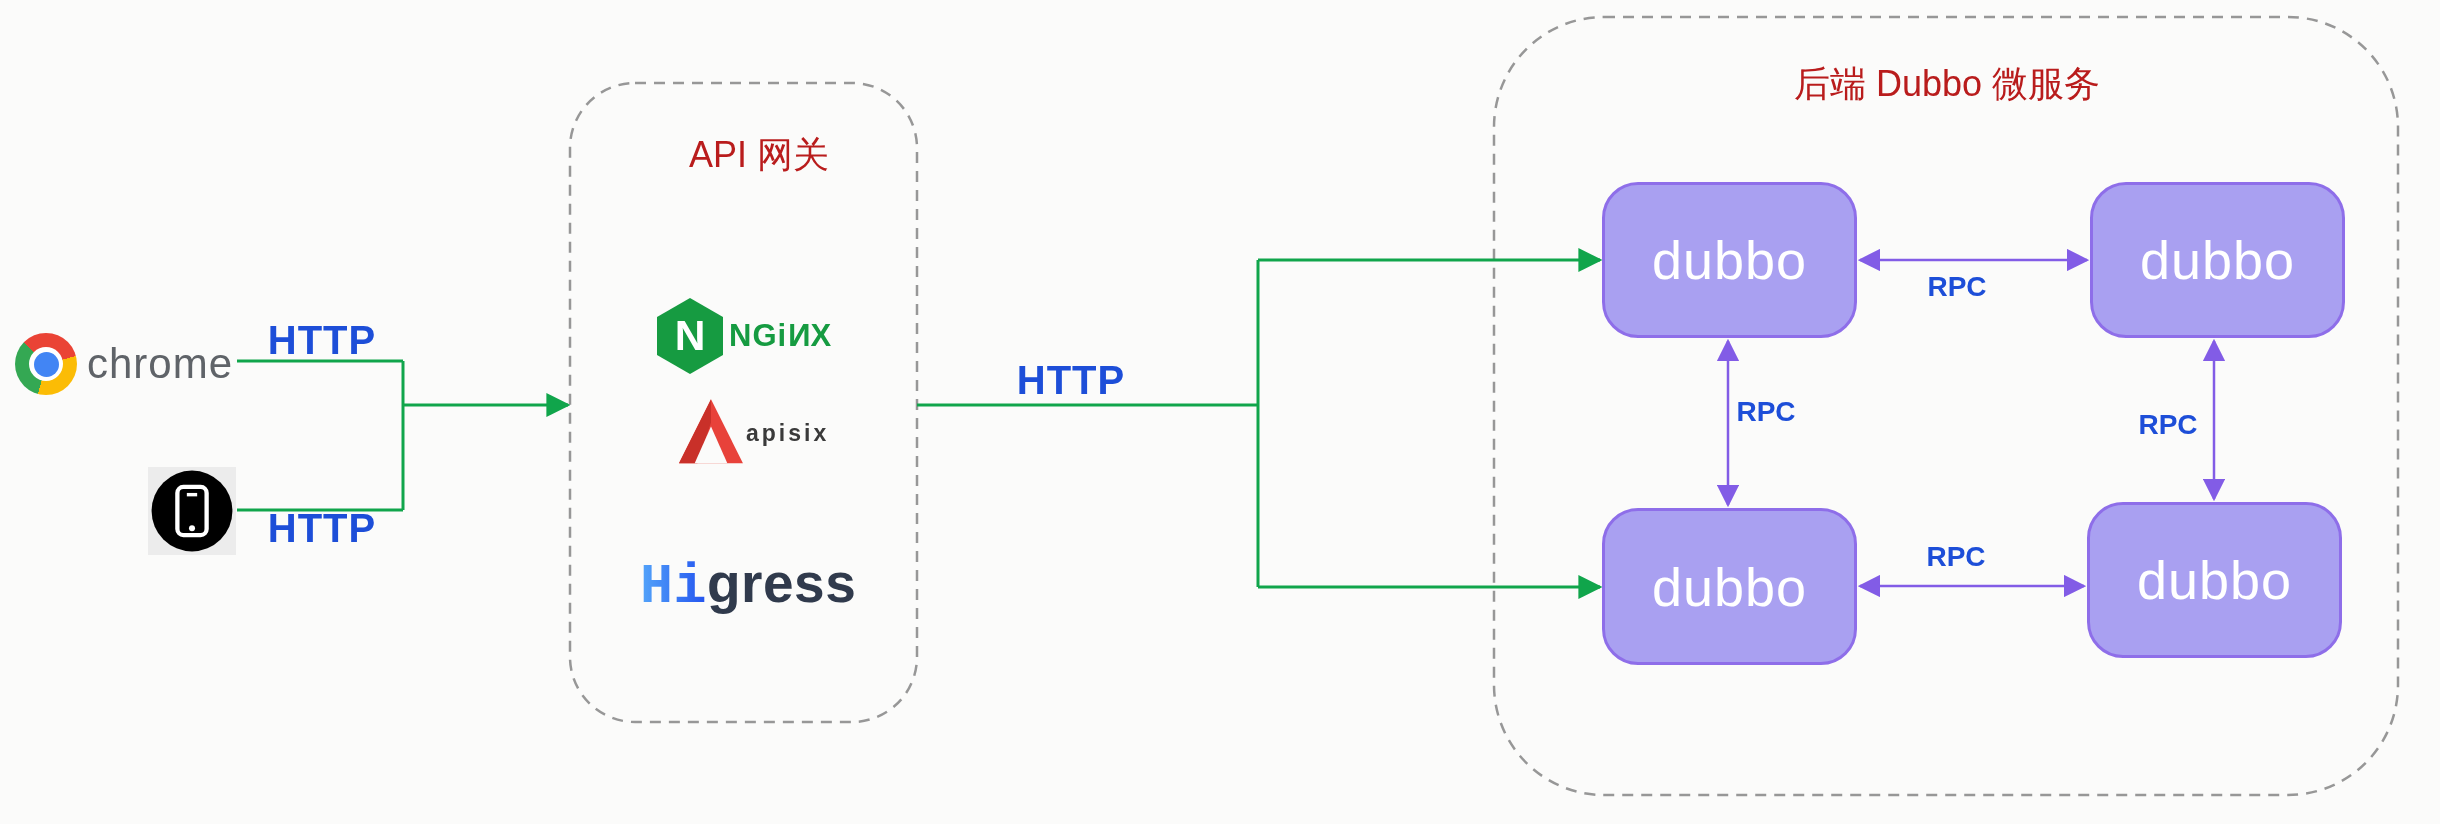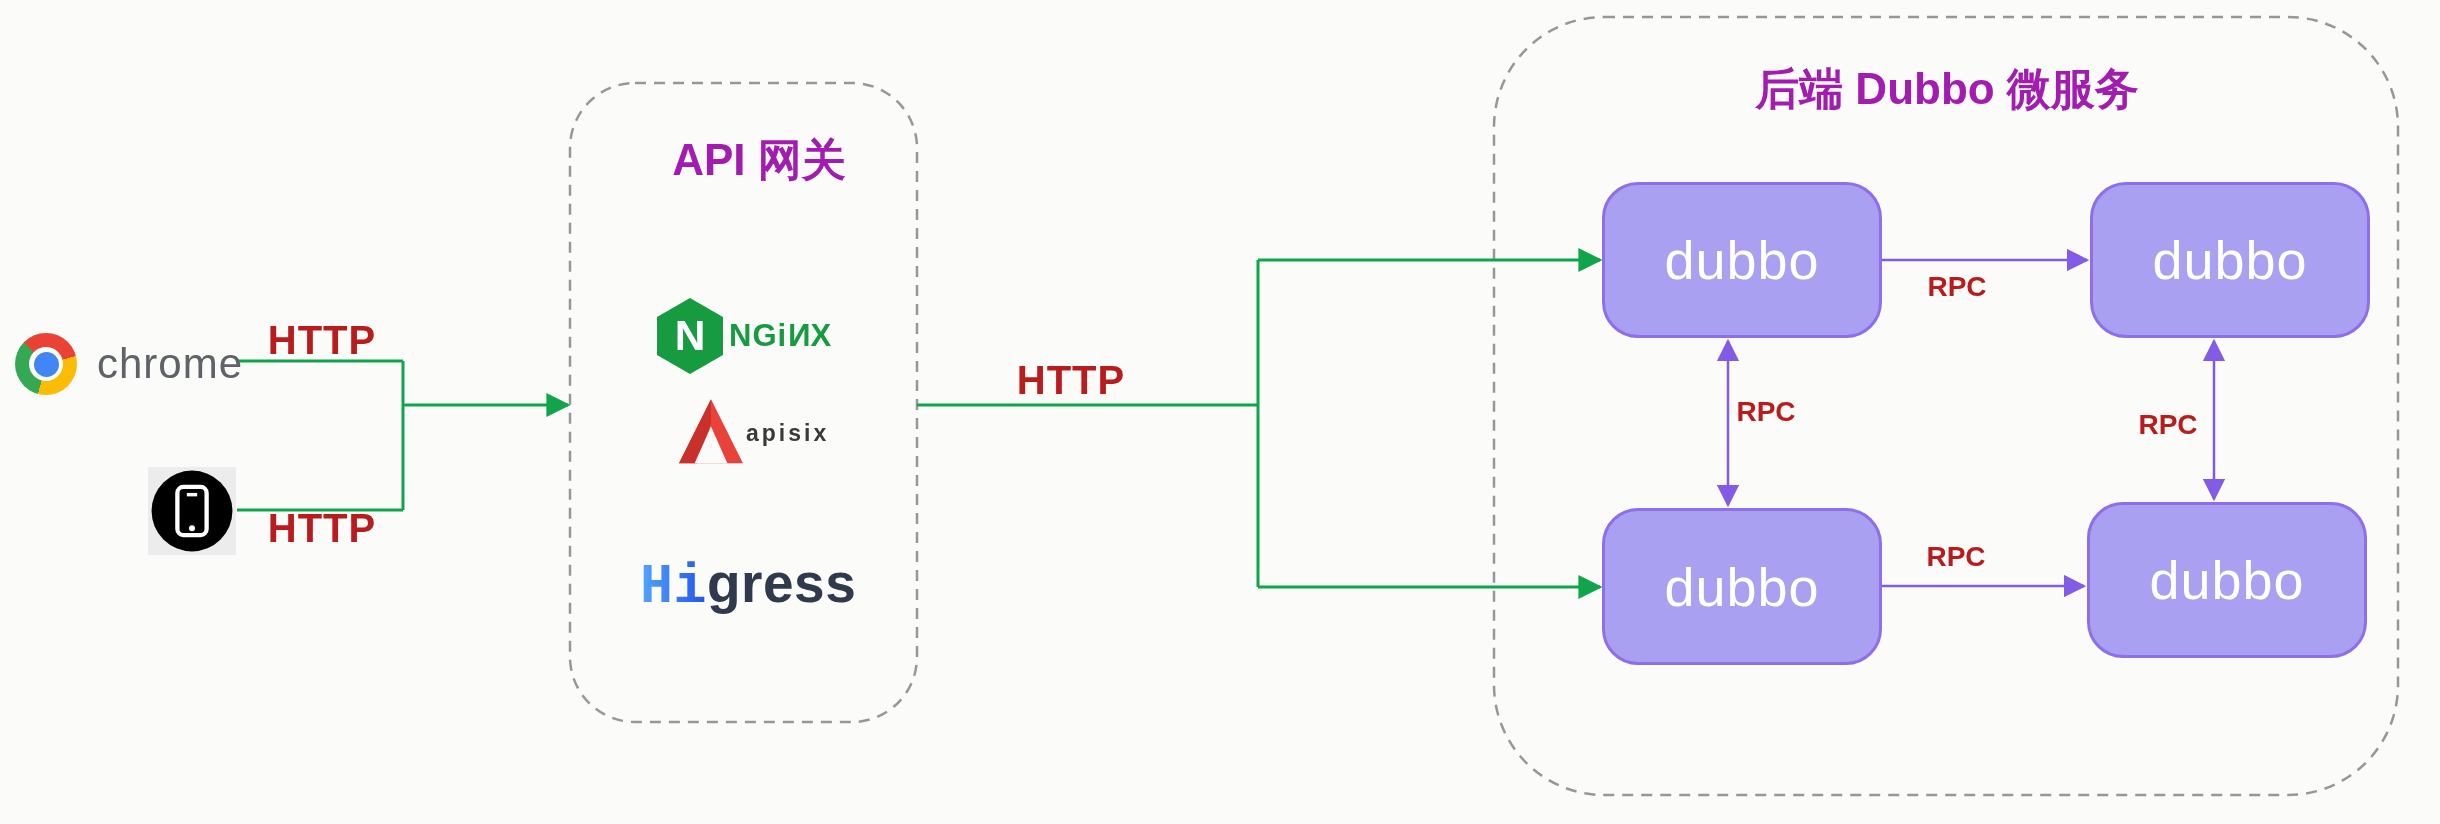--- a/index.html
+++ b/index.html
@@ -6,65 +6,65 @@
   body{
     width:2440px;height:824px;position:relative;overflow:hidden;
     background:#fbfbfa;
     font-family:"Liberation Sans", sans-serif;
   }
   #wires{position:absolute;left:0;top:0;width:2440px;height:824px;pointer-events:none;}
 
   
   .edge-label{
     position:absolute;transform:translate(-50%,-50%);
-    color:#b91c1c;font-weight:600;white-space:nowrap;
+    color:#1d4ed8;font-weight:600;white-space:nowrap;
   }
   .http{font-size:40px;letter-spacing:1px;}
   .rpc{font-size:28px;}
 
   
   .chrome-node{position:absolute;left:15px;top:333px;display:flex;align-items:center;}
   .chrome-disc{
     width:62px;height:62px;border-radius:50%;
     background:conic-gradient(from 75deg,#fbbc05 0 120deg,#34a853 120deg 240deg,#ea4335 240deg 360deg);
     display:flex;align-items:center;justify-content:center;
   }
   .chrome-ring{width:34px;height:34px;border-radius:50%;background:#fff;
     display:flex;align-items:center;justify-content:center;}
   .chrome-core{width:25px;height:25px;border-radius:50%;background:#4285f4;}
-  .chrome-label{margin-left:20px;font-size:42px;color:#5f6368;letter-spacing:1px;}
+  .chrome-label{margin-left:10px;font-size:42px;color:#5f6368;letter-spacing:1px;}
 
   .phone-node{
     position:absolute;left:148px;top:467px;width:88px;height:88px;
     background:#ececec;display:flex;align-items:center;justify-content:center;
   }
 
   
   .zone-title{position:absolute;transform:translateX(-50%);
-    font-size:44px;font-weight:700;color:#a21caf;white-space:nowrap;}
+    font-size:36px;font-weight:400;color:#b91c1c;white-space:nowrap;}
 
   
   .logo{position:absolute;display:flex;align-items:center;}
   .nginx-logo{left:657px;top:297px;}
   .nginx-word{margin-left:6px;font-size:31px;font-weight:800;color:#169b41;letter-spacing:1px;}
   .nginx-word .flip{display:inline-block;transform:scaleX(-1);}
   .apisix-logo{left:676px;top:398px;flex-direction:row;align-items:center;}
   .apisix-word{margin-top:2px;font-size:23px;font-weight:800;color:#3a3a3a;letter-spacing:3px;}
   .higress-logo{left:640px;top:551px;}
   .higress-word{font-size:55px;font-weight:700;letter-spacing:0.5px;}
   .higress-hi{
     color:#2e65f4;
     background:linear-gradient(90deg,#54a5fa,#2353ef);
     -webkit-background-clip:text;background-clip:text;font-family:Liberation Mono, monospace;-webkit-text-fill-color:transparent;
   }
   .higress-gress{color:#303a4c;margin-top:16px;}
 
   
   .service-box{
-    position:absolute;width:280px;height:156px;box-sizing:border-box;
+    position:absolute;width:255px;height:156px;box-sizing:border-box;
     background:#a9a0f1;border:3px solid #8e6ee9;border-radius:36px;
     display:flex;align-items:center;justify-content:center;
     color:#ffffff;font-size:54px;font-weight:500;letter-spacing:1px;
   }
 </style>
 </head>
 <body>
 
 <svg id="wires">
   <defs>

